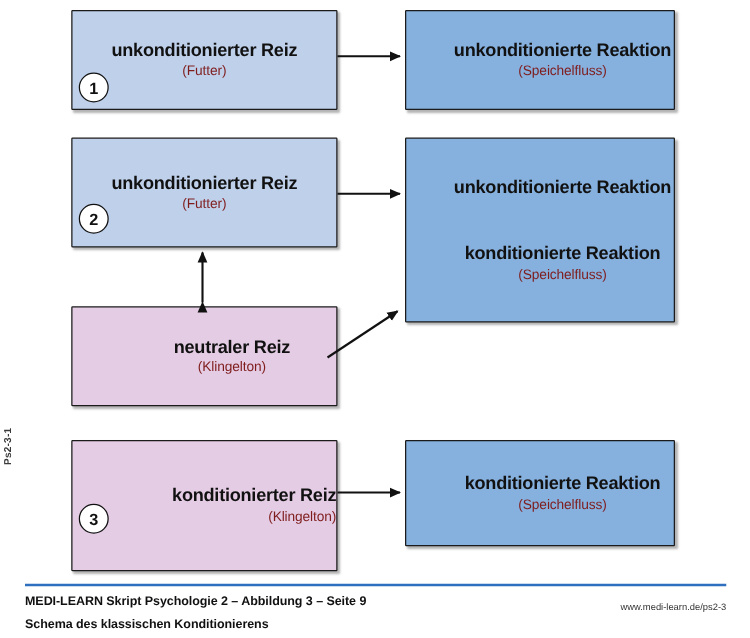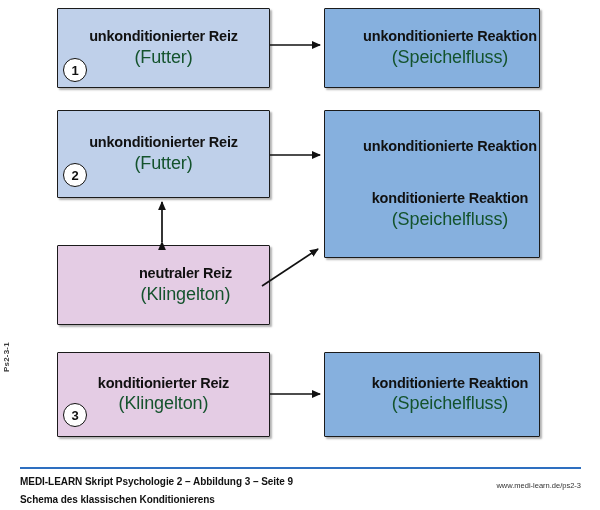--- a/index.html
+++ b/index.html
@@ -31,22 +31,22 @@
 
   .line-bold{
     font-weight:bold;
     font-size:14.5px;
     color:#111111;
     letter-spacing:-0.2px;
     line-height:1.28;
   }
   .line-plain{
     font-weight:normal;
-    font-size:18px;
-    color:#14532d;
+    font-size:11px;
+    color:#7f1d1d;
     letter-spacing:-0.1px;
     line-height:1.28;
   }
   .gap{height:34px;}
 
   
   .badge{
     position:absolute;
     width:22px;height:22px;
     border-radius:50%;
@@ -127,21 +127,21 @@
     <div class="gap"></div>
     <div class="line-bold">konditionierte Reaktion</div>
     <div class="line-plain">(Speichelfluss)</div>
   </div>
 
   <div class="box pink" style="left:57px;top:245px;width:213px;height:80px;padding-left:44px;">
     <div class="line-bold">neutraler Reiz</div>
     <div class="line-plain">(Klingelton)</div>
   </div>
 
-  <div class="box pink" style="left:57px;top:352px;width:213px;height:85px;">
+  <div class="box pink" style="left:57px;top:352px;width:213px;height:105px;align-items:flex-end;">
     <div class="line-bold">konditionierter Reiz</div>
     <div class="line-plain">(Klingelton)</div>
   </div>
   <div class="badge" style="left:63px;top:403px;">3</div>
 
   <div class="box blue" style="left:324px;top:352px;width:216px;height:85px;">
     <div class="line-bold">konditionierte Reaktion</div>
     <div class="line-plain">(Speichelfluss)</div>
   </div>
 

